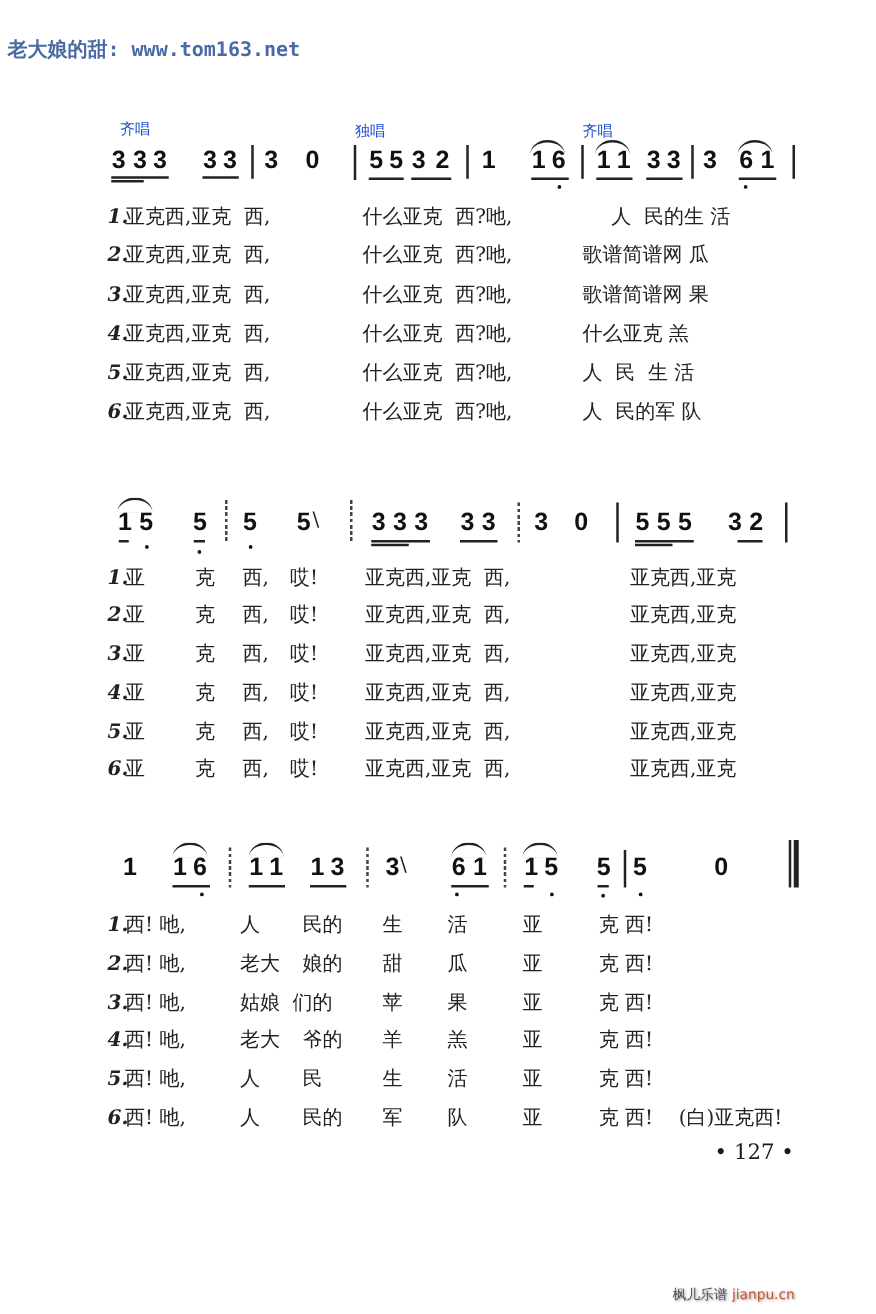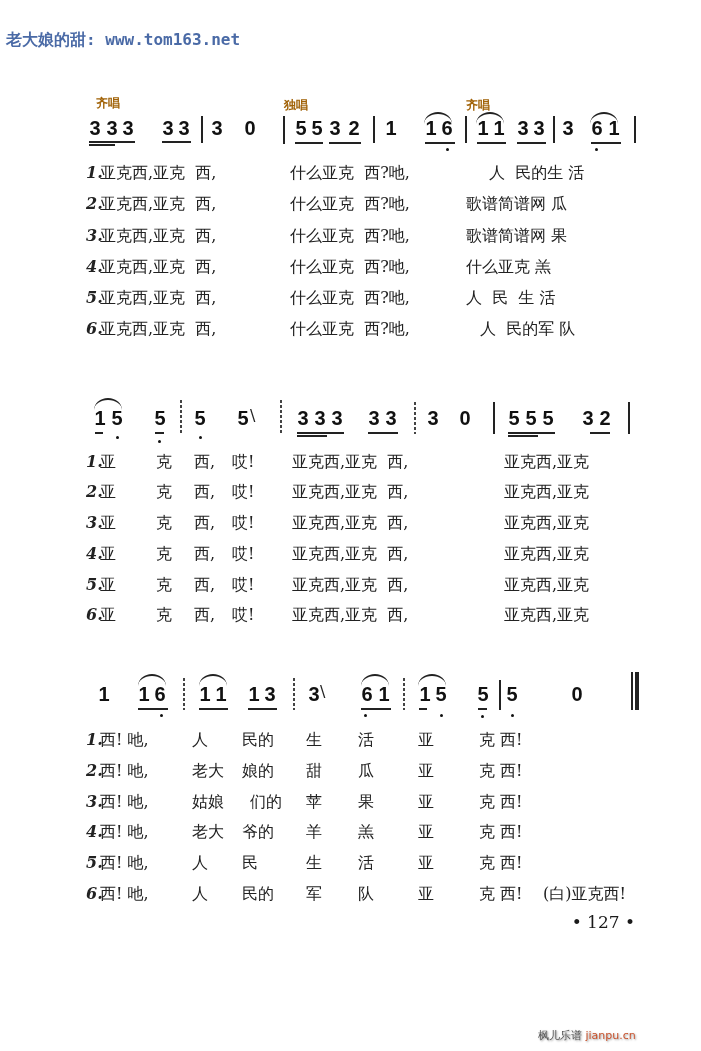--- a/index.html
+++ b/index.html
@@ -1,21 +1,21 @@
 <!DOCTYPE html>
 <html><head>
 <meta charset="utf-8">
 <style>
   html, body { margin:0; padding:0; background:#ffffff; }
   body { width:701px; height:1051px; position:relative; overflow:hidden;
          font-family:"DejaVu Serif", serif; color:#1a1a1a; }
   .abs { position:absolute; }
   .watermark { left:6px; top:30px; font-family:"DejaVu Sans Mono", monospace;
                font-size:16px; font-weight:bold; color:#4a6aa6; letter-spacing:0px; }
-  .label { font-family:"DejaVu Sans", sans-serif; font-size:12px; font-weight:bold; color:#a16207; }
+  .label { font-family:"DejaVu Sans", sans-serif; font-size:12px; font-weight:normal; color:#1d4ed8; }
   .staff { position:absolute; left:86px; width:560px; height:40px; }
   .note { position:absolute; font-family:"Liberation Sans", sans-serif; font-weight:bold;
           font-size:20px; line-height:20px; color:#111; text-align:center; width:14px; }
   .bar { position:absolute; width:2px; background:#222; }
   .bar.dash { background:repeating-linear-gradient(#444 0 3px, transparent 3px 5px); width:1.5px; }
   .uline { position:absolute; height:1.5px; background:#222; }
   .dot { position:absolute; width:3px; height:3px; border-radius:50%; background:#111; }
   .slur { position:absolute; height:10px; border-top:2px solid #222; border-radius:50% 50% 0 0 / 100% 100% 0 0; }
   .lyric-row { position:absolute; left:86px; height:24px; font-size:16px; color:#222;
                font-family:"DejaVu Serif", serif; white-space:pre; }
@@ -113,21 +113,21 @@
   <div class="lyric-row" style="top:288px">
     <span class="verse-num" style="left:0">5.</span>
     <span style="left:14px">亚克西,亚克  西,</span>
     <span style="left:204px">什么亚克  西?吔,</span>
     <span style="left:380px">人  民  生 活</span>
   </div>
   <div class="lyric-row" style="top:319px">
     <span class="verse-num" style="left:0">6.</span>
     <span style="left:14px">亚克西,亚克  西,</span>
     <span style="left:204px">什么亚克  西?吔,</span>
-    <span style="left:394px">人  民的军 队</span>
+    <span style="left:380px">人  民的军 队</span>
   </div>
 </div>
 
 <div>
   <div class="staff" style="top:408px;left:0;width:701px">
     <div class="slur" style="left:94px;top:-10px;width:28px"></div>
     <span class="note" style="left:93px">1</span>
       <span class="note" style="left:110px">5</span>
     <div class="uline" style="left:95px;top:24px;width:8px"></div>
     <div class="dot" style="left:116px;top:28px"></div>
@@ -279,21 +279,21 @@
     <span style="left:220px">甜</span>
     <span style="left:272px">瓜</span>
     <span style="left:332px">亚</span>
     <span style="left:393px">克 西!</span>
     <span style="left:457px"></span>
   </div>
   <div class="lyric-row" style="top:792px">
     <span class="verse-num" style="left:0">3.</span>
     <span style="left:14px">西! 吔,</span>
     <span style="left:106px">姑娘</span>
-    <span style="left:164px">们的</span>
+    <span style="left:148px">们的</span>
     <span style="left:220px">苹</span>
     <span style="left:272px">果</span>
     <span style="left:332px">亚</span>
     <span style="left:393px">克 西!</span>
     <span style="left:457px"></span>
   </div>
   <div class="lyric-row" style="top:822px">
     <span class="verse-num" style="left:0">4.</span>
     <span style="left:14px">西! 吔,</span>
     <span style="left:106px">老大</span>

